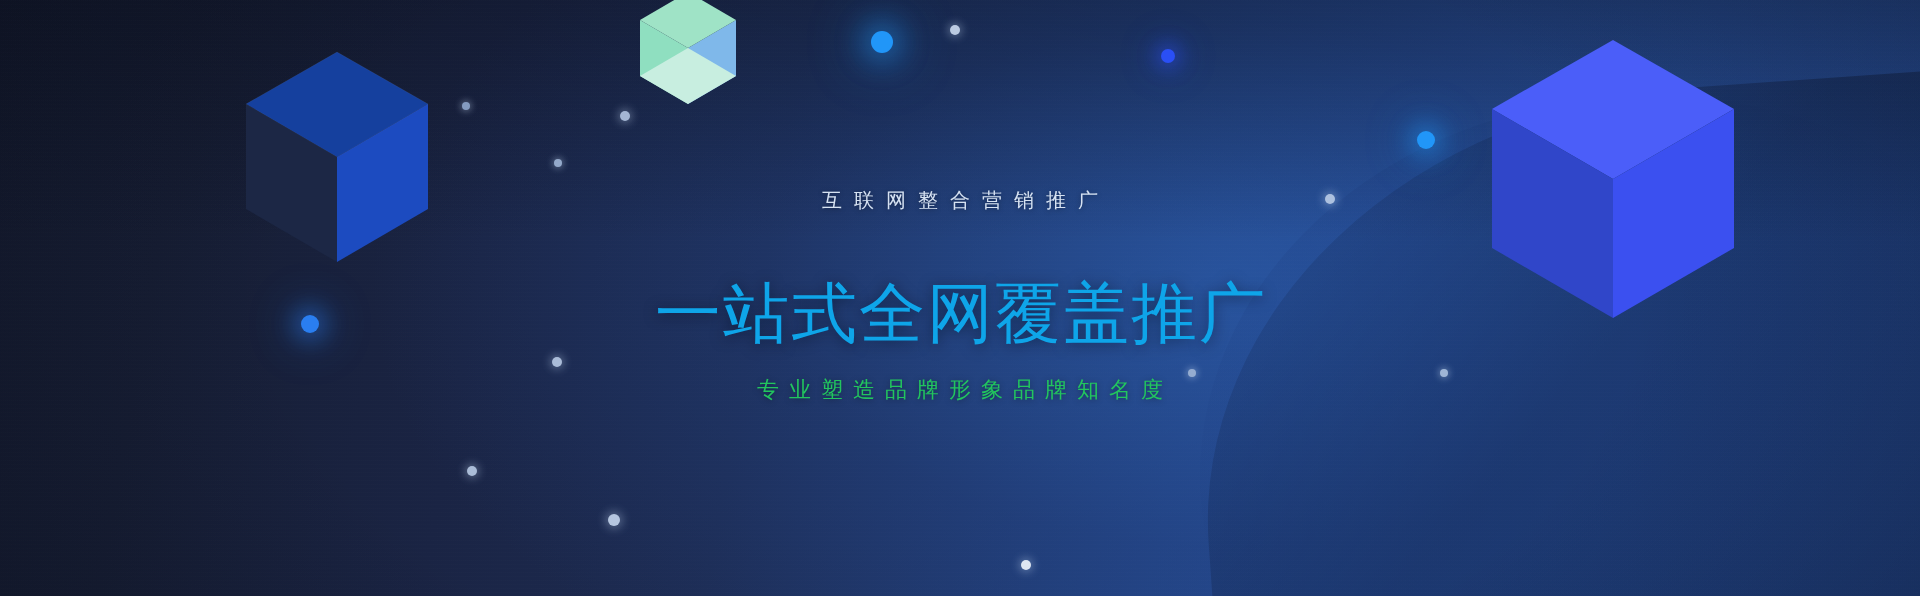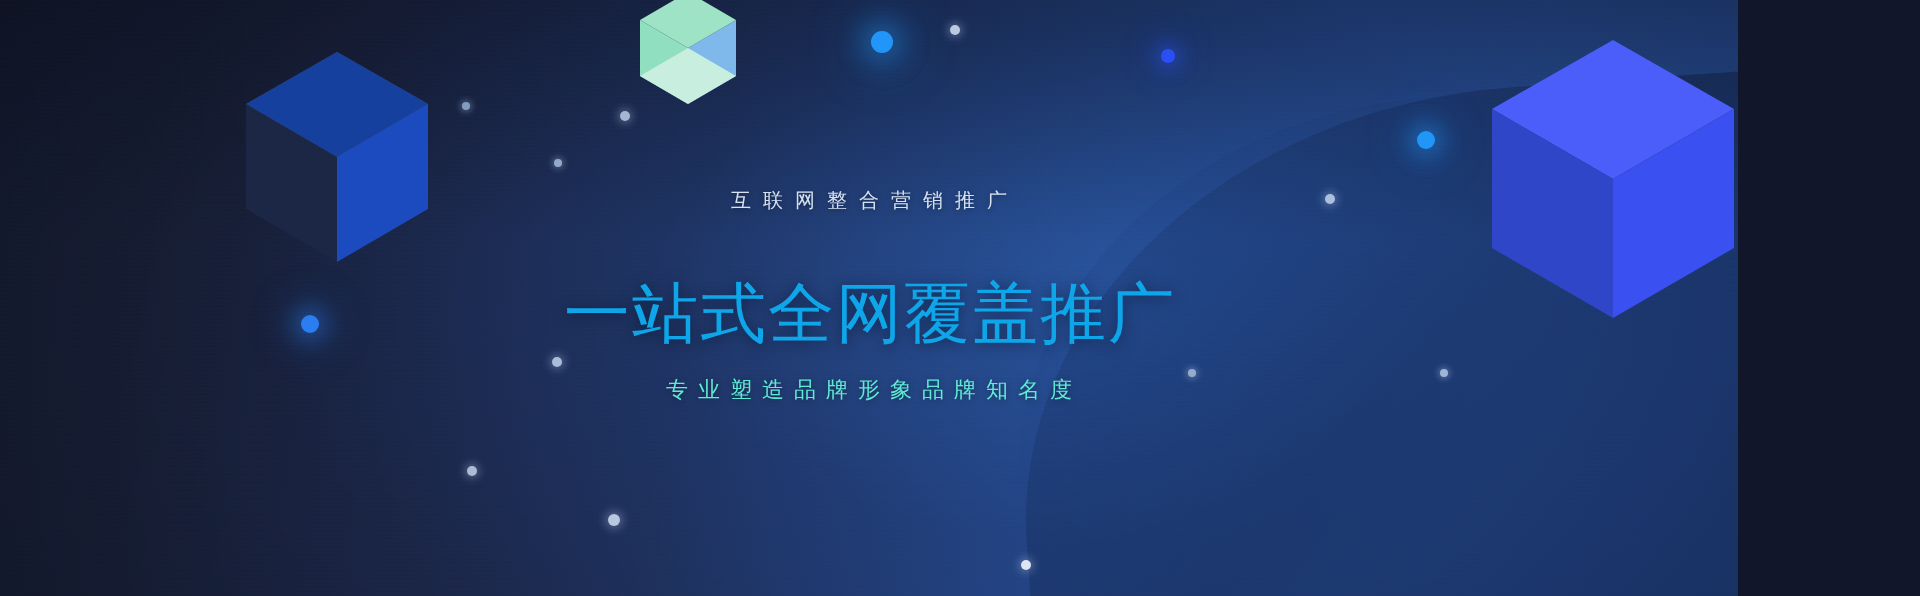--- a/index.html
+++ b/index.html
@@ -4,21 +4,21 @@
 <title>Banner</title>
 <style>
   * { margin:0; padding:0; box-sizing:border-box; }
   html,body{
     width:1920px; height:596px; overflow:hidden;
     font-family:"Liberation Sans","DejaVu Sans",sans-serif;
     background:#11162a;
   }
   #banner{
     position:relative;
-    width:1738px; height:596px;
+    width:1920px; height:596px;
     overflow:hidden;
     background:#1a2440;
   }
   
   .bg-base{
     position:absolute; inset:0;
     background:linear-gradient(100deg,
         #141a2e 0%,
         #161d33 10%,
         #1a2444 26%,
@@ -114,21 +114,21 @@
     text-shadow:0 2px 14px rgba(4,12,30,0.55);
   }
   .tagline{
     position:absolute;
     left:0; right:0;
     top:374px;
     font-size:22px;
     line-height:32px;
     letter-spacing:10px;
     text-indent:10px;
-    color:#5eead4;
+    color:#22c55e;
     font-weight:400;
     text-shadow:0 1px 6px rgba(0,0,0,0.35);
   }
 </style>
 </head>
 <body>
 
 <div id="banner">
 
   <div class="bg-base"></div>

